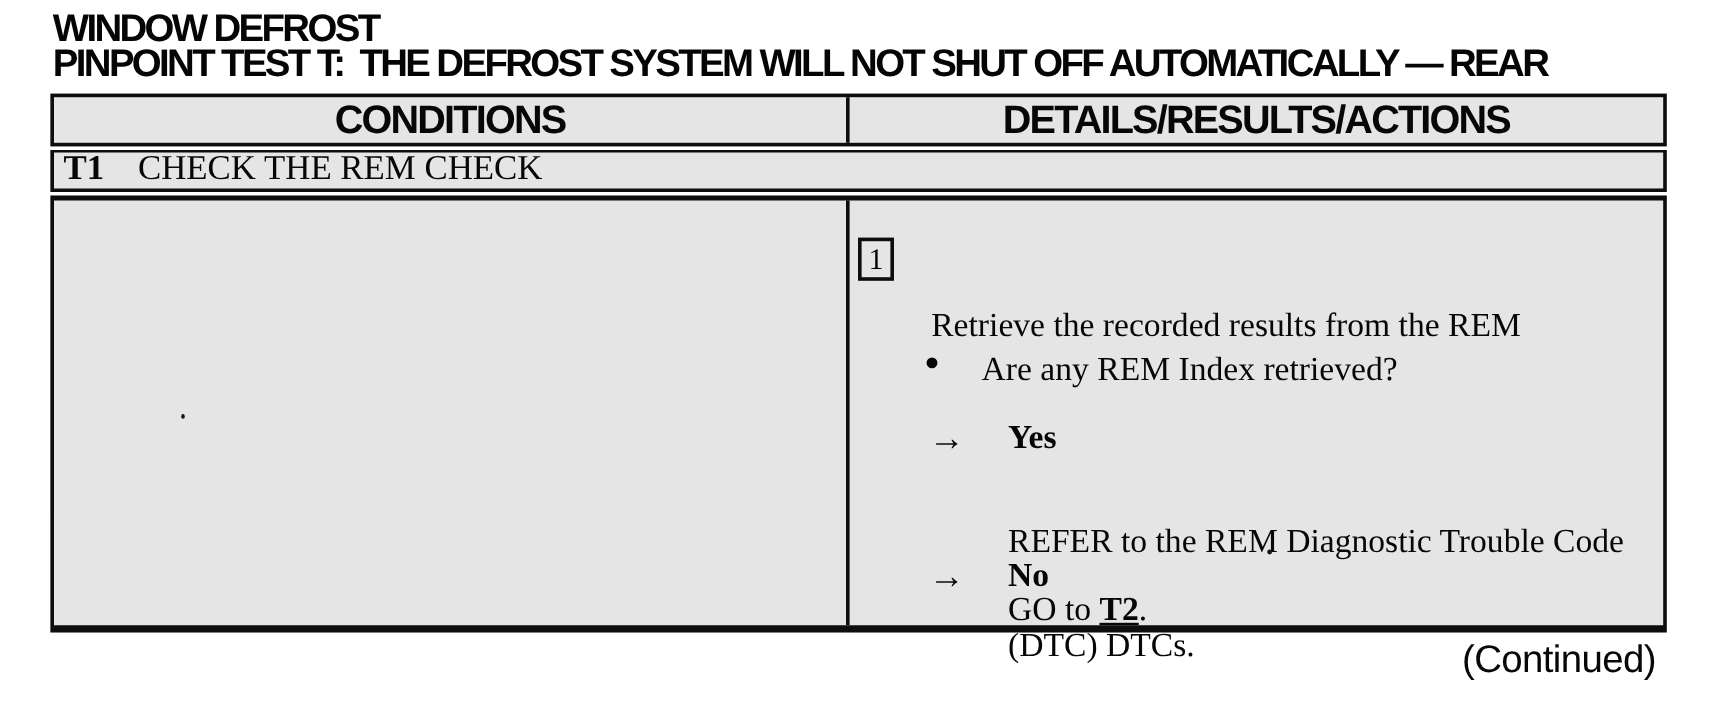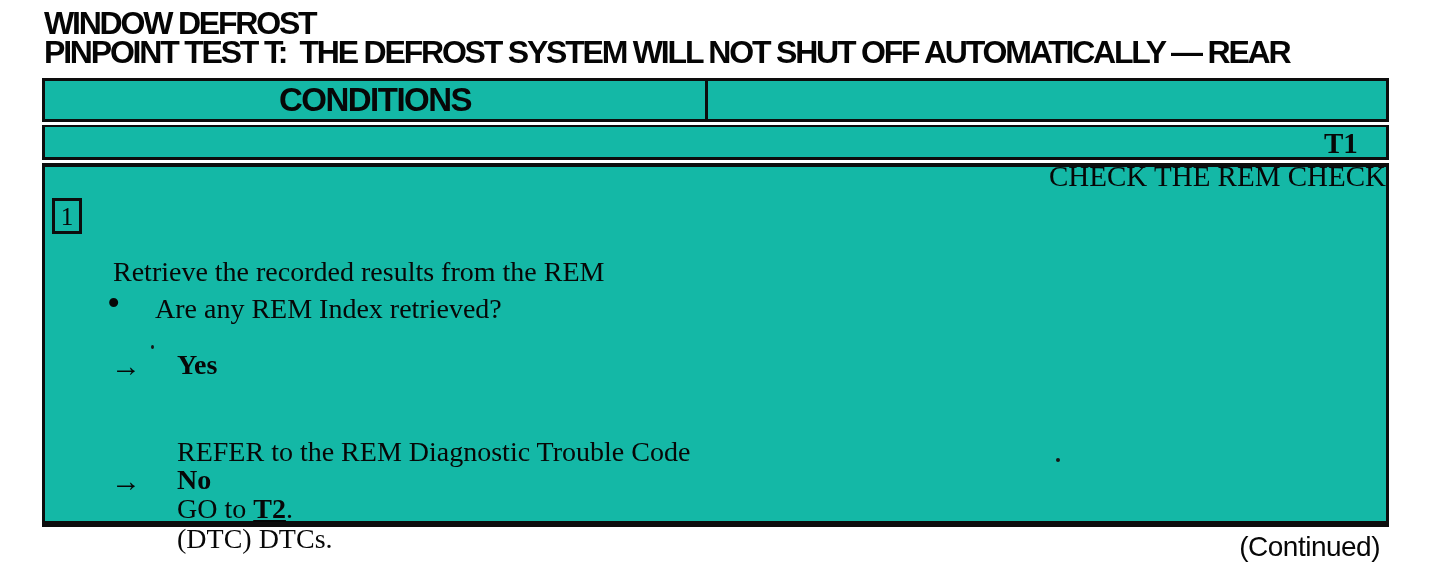--- a/index.html
+++ b/index.html
@@ -6,21 +6,21 @@
   body{width:1440px;height:588px;overflow:hidden;}
   .page{position:relative;width:1440px;height:588px;background:#ffffff;color:#0a0a0a;}
 
   
   .title-block{position:absolute;left:44px;top:9px;}
   .title-line{font-family:"Liberation Sans",sans-serif;font-weight:bold;font-size:32px;
     line-height:29px;letter-spacing:-2.2px;white-space:pre;color:#050505;}
 
   
   .tbl{position:absolute;left:42px;top:78px;width:1347px;}
-  .row{box-sizing:border-box;background:#14b8a6;flex-direction:column;}
+  .row{box-sizing:border-box;background:#e5e5e5;}
   .hdr-row{display:flex;height:44px;border:3px solid #0d0d0d;}
   .hdr-cell{display:flex;align-items:center;justify-content:center;
     font-family:"Liberation Sans",sans-serif;font-weight:bold;font-size:33px;
     letter-spacing:-1.5px;white-space:pre;color:#070707;}
   .hdr-left{width:660px;border-right:3px solid #0d0d0d;}
   .hdr-right{flex:1;}
 
   .step-row{margin-top:3px;height:35px;border:3px solid #0d0d0d;border-top-width:2px;
     display:flex;align-items:flex-end;padding-left:8px;
     font-family:"Liberation Serif",serif;font-size:29px;white-space:pre;color:#070707;}
@@ -42,40 +42,41 @@
   .yes-arrow{left:66px;top:184px;}
   .no-arrow{left:66px;top:299px;}
   .branch-label{position:absolute;left:132px;font-weight:bold;white-space:pre;}
   .yes-label{top:183px;}
   .no-label{top:298px;}
   .yes-action{position:absolute;left:132px;top:212px;white-space:pre;}
   .no-action{position:absolute;left:132px;top:327px;white-space:pre;}
   .bold{font-weight:bold;text-decoration:underline;}
 
   .continued{position:absolute;top:531px;right:60px;
-    font-family:"Liberation Sans",sans-serif;font-size:28px;letter-spacing:-0.5px;color:#070707;}
+    font-family:"Liberation Sans",sans-serif;font-size:32px;letter-spacing:-0.5px;color:#070707;}
 
   .speck{position:absolute;background:#161616;border-radius:50%;}
   .speck-a{left:151px;top:345px;width:3px;height:4px;}
   .speck-b{left:1056px;top:458px;width:4px;height:4px;}
 </style>
 </head>
 <body>
 
 <div class="page">
 
   <div class="title-block">
     <div class="title-line">WINDOW DEFROST</div>
     <div class="title-line">PINPOINT TEST T:  THE DEFROST SYSTEM WILL NOT SHUT OFF AUTOMATICALLY — REAR</div>
   </div>
 
   <div class="tbl">
 
     <div class="row hdr-row">
       <div class="hdr-cell hdr-left">CONDITIONS</div>
+      <div class="hdr-cell hdr-right">DETAILS/RESULTS/ACTIONS</div>
     </div>
 
     <div class="row step-row">
       <span class="step-id">T1</span>
       <span class="step-title">CHECK THE REM CHECK</span>
     </div>
 
     <div class="row body-row">
       <div class="cond-cell"></div>
       <div class="detail-cell">

